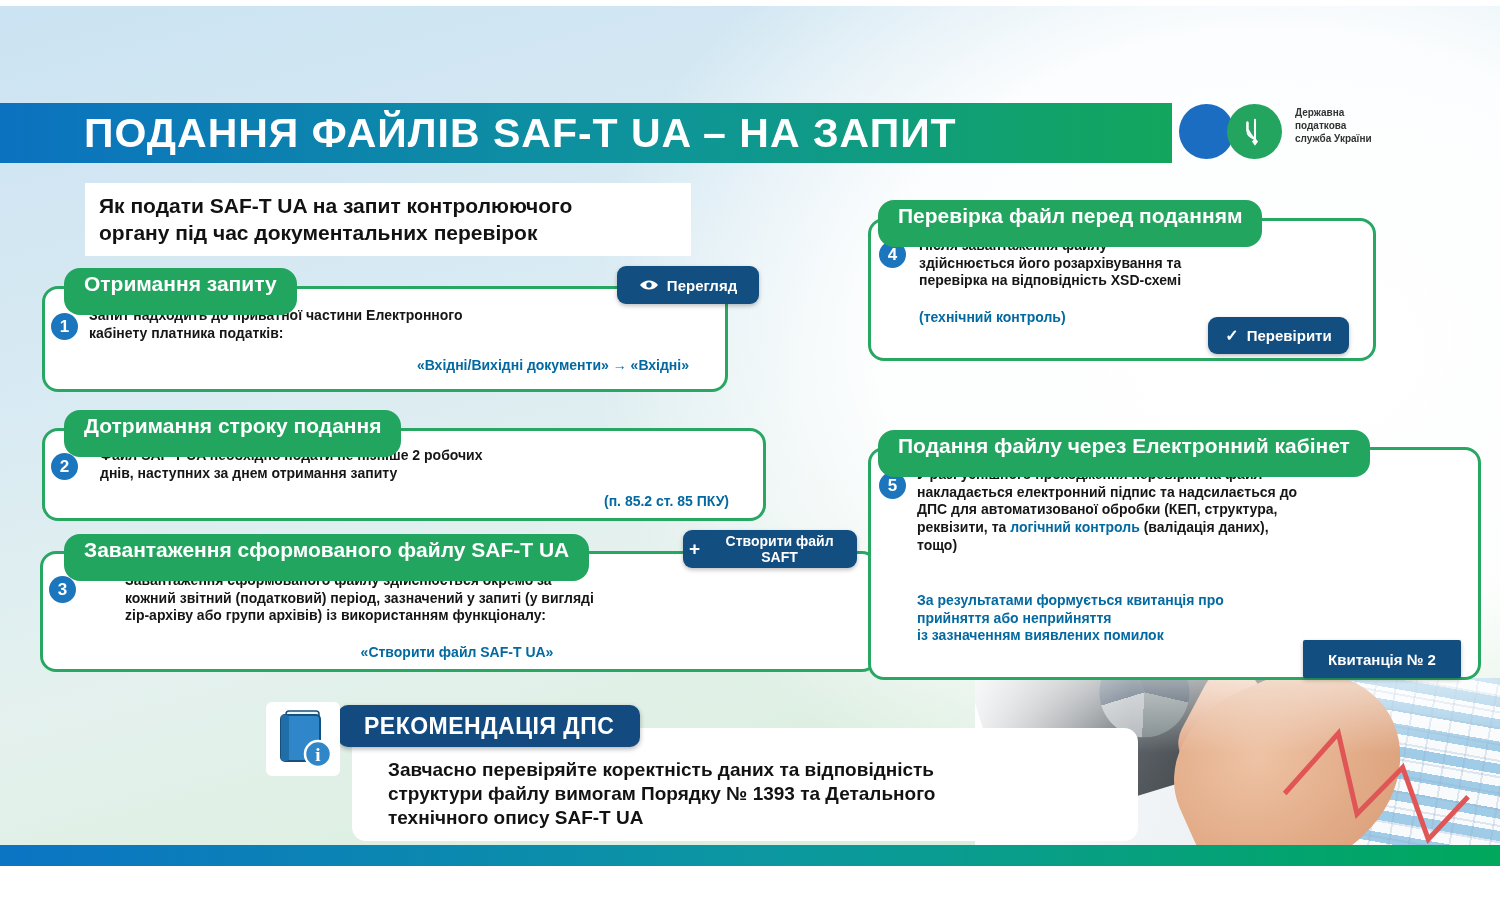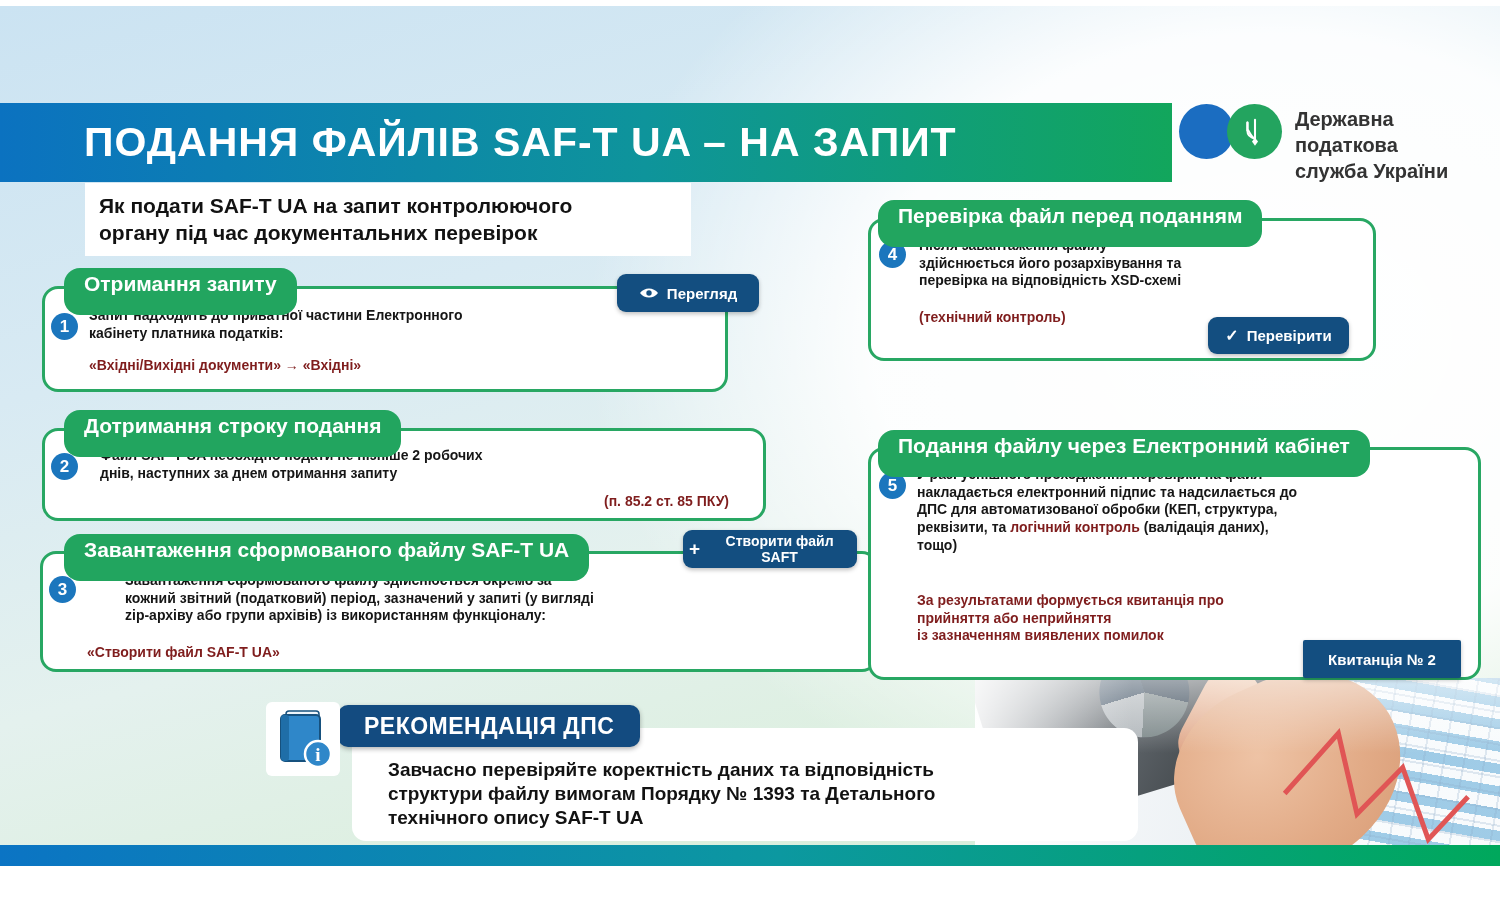--- a/index.html
+++ b/index.html
@@ -11,34 +11,34 @@
   .abs{position:absolute;}
   
   .slide-bg{
     left:0;top:6px;width:1500px;height:840px;
     background:
       radial-gradient(ellipse 950px 720px at 1270px 330px, #ffffff 0%, rgba(255,255,255,.92) 42%, rgba(255,255,255,0) 72%),
       linear-gradient(165deg,#cbe3f2 0%,#d8eaf3 32%,#e4f1ee 58%,#dcefde 82%,#d4ecdb 100%);
   }
   
   .banner{
-    left:0;top:103px;width:1172px;height:79px;
+    left:0;top:103px;width:1172px;height:60px;
     background:linear-gradient(90deg,#0b72c0 0%,#0e949b 55%,#12a65c 100%);
     display:flex;align-items:center;z-index:2;
   }
   .banner-title{
     color:#fff;font-weight:bold;font-size:41px;letter-spacing:1px;
     padding-left:84px;white-space:nowrap;
   }
   
   .logo-circle{width:55px;height:55px;border-radius:50%;z-index:2;}
   .logo-blue{left:1179px;top:104px;background:#1b6dc1;}
   .logo-green{left:1227px;top:104px;background:#23a45f;display:flex;align-items:center;justify-content:center;z-index:3;}
   .logo-text{
-    left:1295px;top:106px;color:#333;font-weight:bold;font-size:20px;line-height:1.3;
+    left:1295px;top:106px;color:#333;font-weight:bold;font-size:10px;line-height:1.3;
     white-space:pre-line;z-index:2;
   }
   
   .intro-box{
     left:85px;top:183px;width:606px;min-height:66px;background:#fff;z-index:2;
     padding:9px 14px;box-sizing:border-box;
     font-weight:bold;font-size:21px;line-height:1.3;color:#121212;white-space:pre-line;
   }
   
   .card{background:#fff;border:3px solid #28a763;border-radius:16px;z-index:2;box-sizing:border-box;}
@@ -58,21 +58,21 @@
   .p4{left:878px;top:200px;}
   .p5{left:878px;top:430px;}
   .num{
     width:27px;height:27px;border-radius:50%;background:#1b76bd;color:#fff;
     font-weight:bold;font-size:17px;display:flex;align-items:center;justify-content:center;z-index:3;
   }
   .step-text{
     font-weight:bold;font-size:14px;line-height:1.26;color:#161616;
     white-space:pre-line;z-index:3;
   }
-  .blue{color:#7f1d1d;}
+  .blue{color:#0369a1;}
   .navy-btn{
     background:#134e80;color:#fff;font-weight:bold;font-size:15px;
     border:none;border-radius:9px;display:flex;align-items:center;justify-content:center;gap:8px;
     z-index:5;cursor:pointer;font-family:"Liberation Sans", sans-serif;
     box-shadow:0 2px 4px rgba(0,0,0,.25);
   }
   .btn-ic{display:inline-flex;align-items:center;}
   
   .rec-box{
     left:352px;top:728px;width:786px;height:113px;background:#fff;border-radius:14px;z-index:3;
@@ -137,24 +137,24 @@
 податкова
 служба України</div>
 
 <div class="abs intro-box">Як подати SAF-T UA на запит контролюючого
 органу під час документальних перевірок</div>
 
 <div class="abs card c1">
   <div class="abs num" style="left:6px;top:24px;">1</div>
   <div class="abs step-text" style="left:44px;top:18px;width:600px;">Запит надходить до приватної частини Електронного
 кабінету платника податків:</div>
-  <div class="abs step-text blue" style="left:44px;top:68px;width:600px;text-align:left;">«Вхідні/Вихідні документи» → «Вхідні»</div>
+  <div class="abs step-text blue" style="left:44px;top:68px;width:600px;text-align:right;">«Вхідні/Вихідні документи» → «Вхідні»</div>
 </div>
 <div class="abs pill p1">Отримання запиту</div>
-<button class="abs navy-btn" style="left:617px;top:274px;width:142px;height:38px;">
+<button class="abs navy-btn" style="left:617px;top:266px;width:142px;height:38px;">
   <span class="btn-ic">
     <svg width="20" height="14" viewBox="0 0 20 14">
         <path d="M1 7c4.5-6 13.5-6 18 0c-4.5 6-13.5 6-18 0z" fill="#ffffff"></path>
         <circle cx="10" cy="7" r="2.7" fill="#134e80"></circle>
       </svg>
   </span>
   <span>Перегляд</span>
 </button>
 
 <div class="abs card c2">
@@ -163,21 +163,21 @@
 днів, наступних за днем отримання запиту</div>
   <div class="abs step-text blue" style="left:44px;top:62px;width:640px;text-align:right;">(п. 85.2 ст. 85 ПКУ)</div>
 </div>
 <div class="abs pill p2">Дотримання строку подання</div>
 
 <div class="abs card c3">
   <div class="abs num" style="left:6px;top:22px;">3</div>
   <div class="abs step-text" style="left:44px;top:18px;width:740px;margin-left:38px;">Завантаження сформованого файлу здійснюється окремо за
 кожний звітний (податковий) період, зазначений у запиті (у вигляді
 zip-архіву або групи архівів) із використанням функціоналу:</div>
-  <div class="abs step-text blue" style="left:44px;top:90px;width:740px;text-align:left;">«Створити файл SAF-T UA»</div>
+  <div class="abs step-text blue" style="left:44px;top:90px;width:740px;text-align:center;">«Створити файл SAF-T UA»</div>
 </div>
 <div class="abs pill p3">Завантаження сформованого файлу SAF-T UA</div>
 <button class="abs navy-btn" style="left:683px;top:530px;width:174px;height:38px;font-size:14px;">
   <span class="btn-ic" style="font-size:19px;line-height:14px;">+</span>
   <span>Створити файл SAFT</span>
 </button>
 
 <div class="abs card c4">
   <div class="abs num" style="left:8px;top:20px;">4</div>
   <div class="abs step-text" style="left:48px;top:16px;width:430px;">Після завантаження файлу

